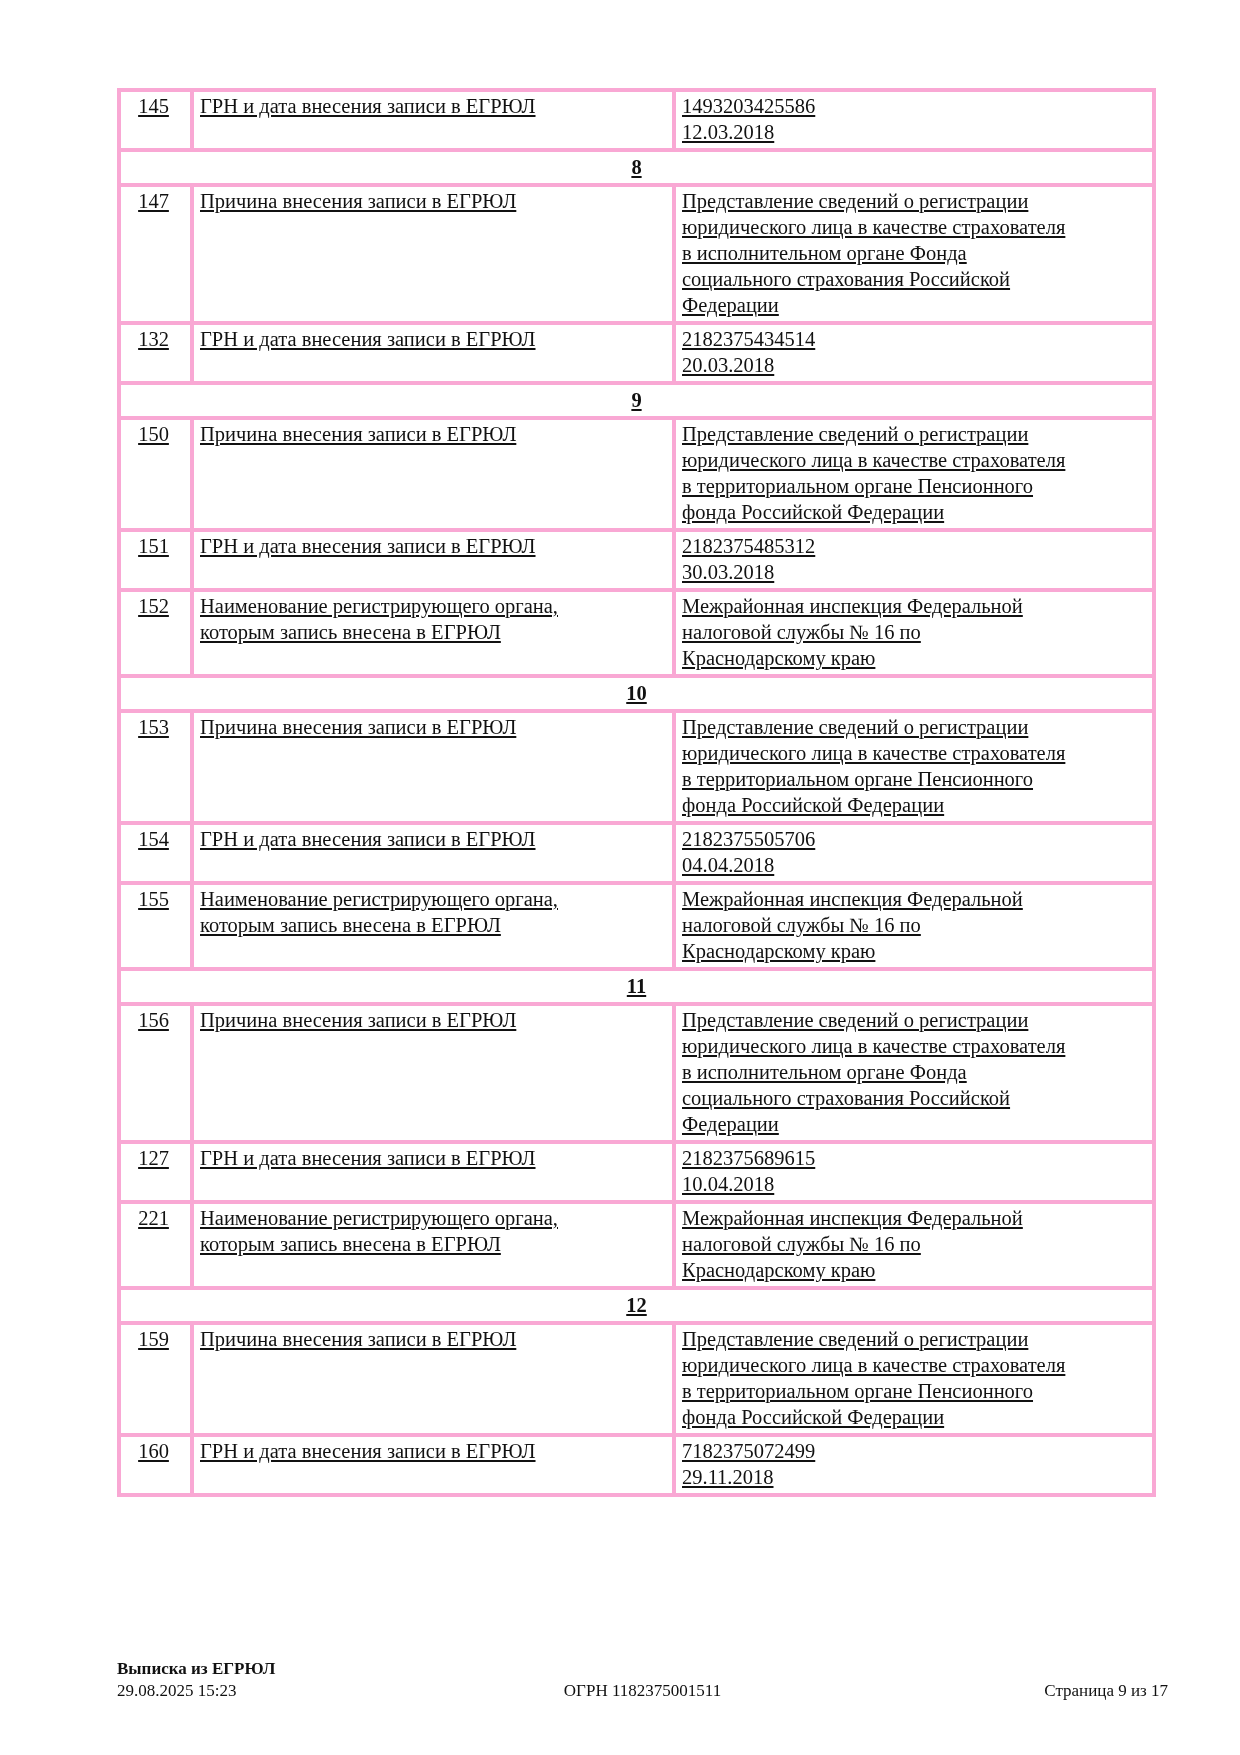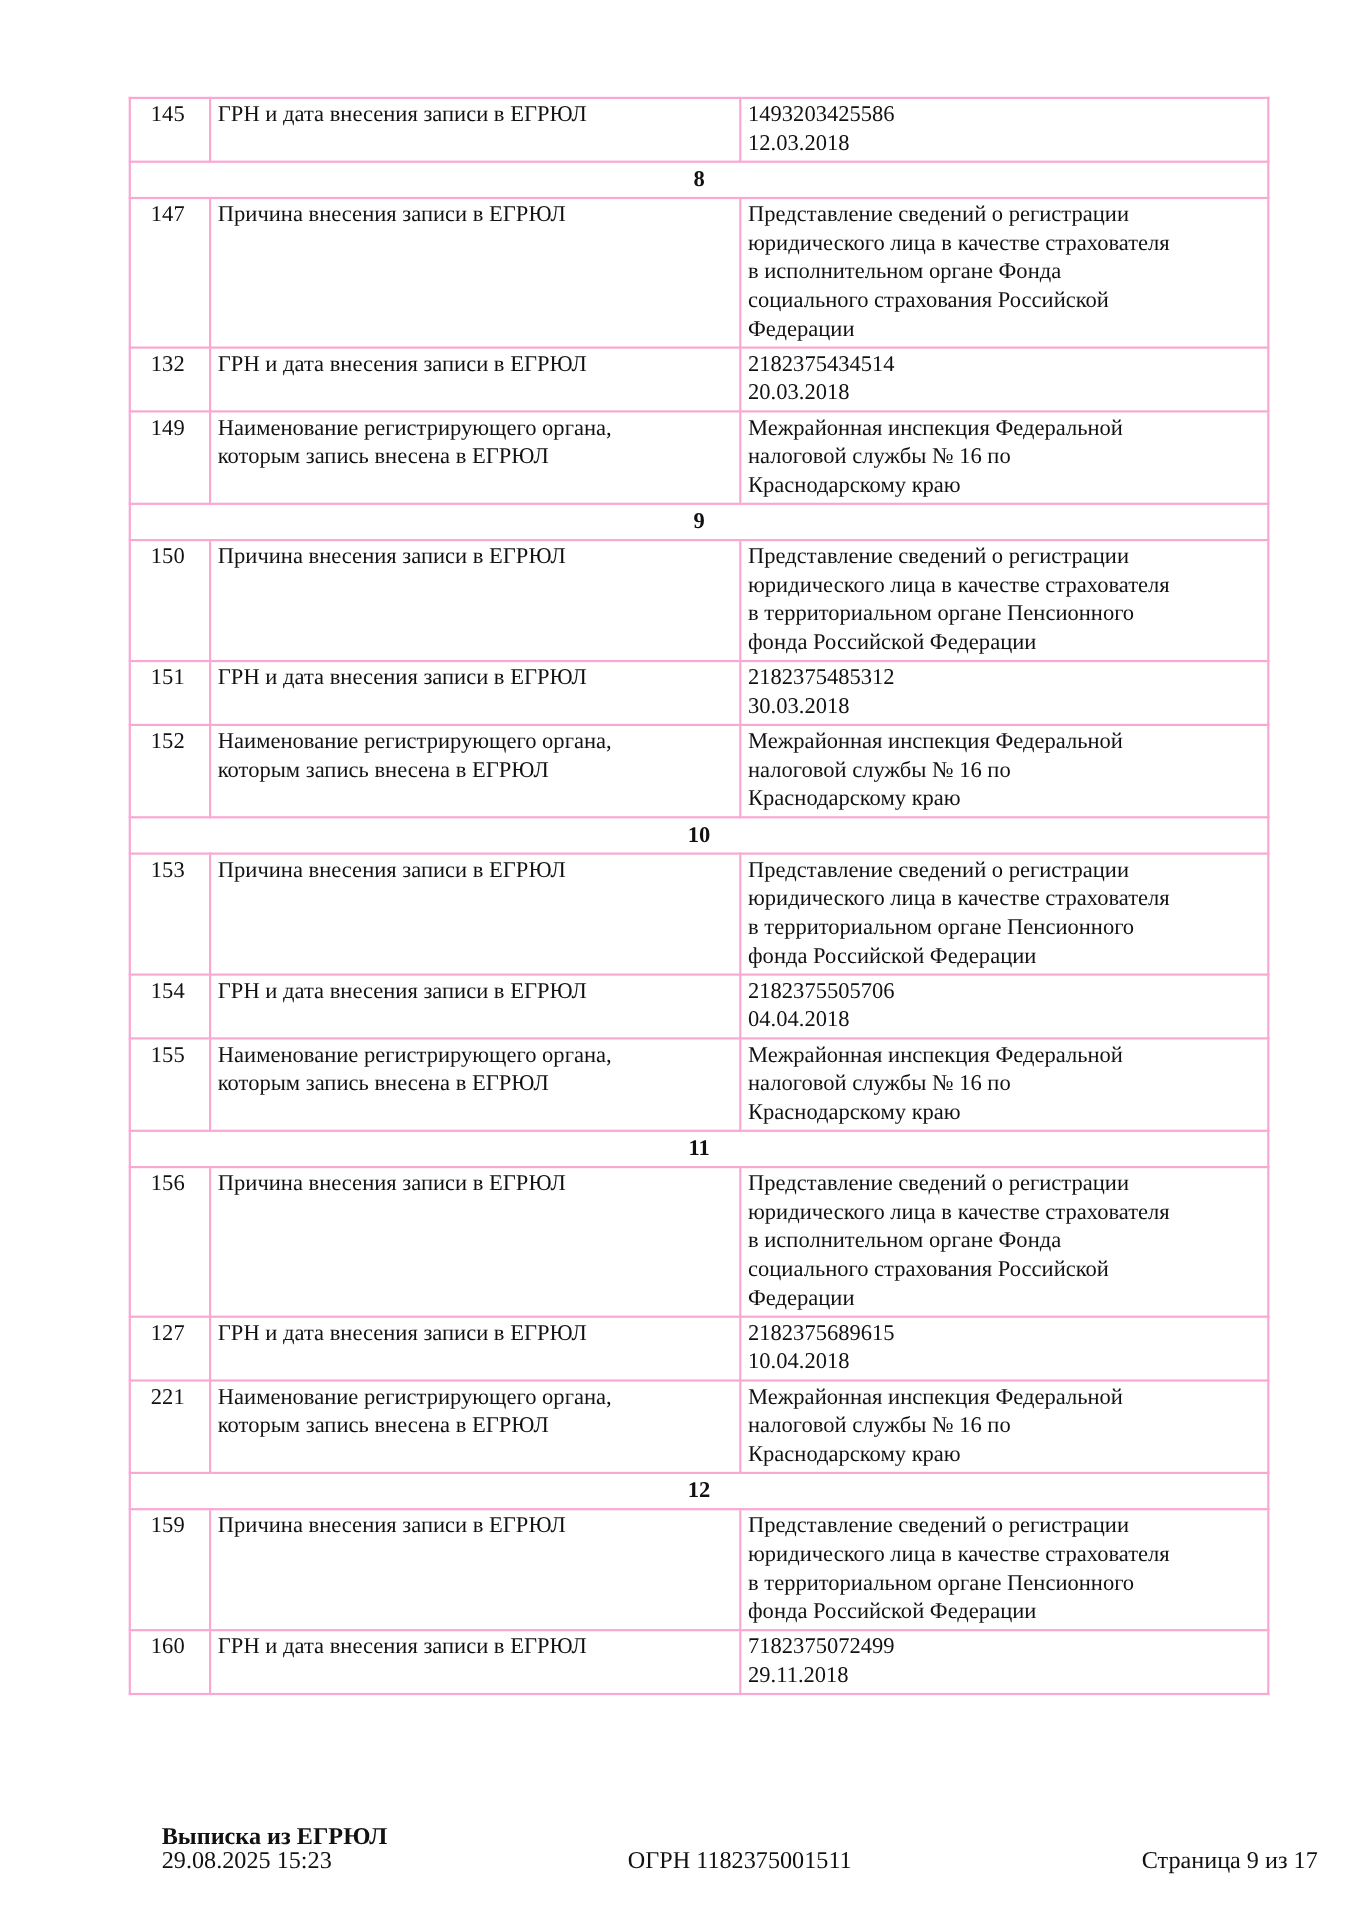--- a/index.html
+++ b/index.html
@@ -23,25 +23,26 @@
   }
   table.records {
     position: absolute;
     left: 117px;
     top: 88px;
     width: 1035px;
     border-collapse: collapse;
     table-layout: fixed;
   }
   table.records td {
-    border: 2px solid #f9a8d4;
+    border: 4px solid #f9a8d4;
     vertical-align: top;
     font-size: 20.5px;
     line-height: 26px;
     padding: 1px 4px 3px 6px;
+    text-decoration: underline;
   }
   table.records td.num {
     text-align: center;
     padding-left: 2px;
     padding-right: 6px;
   }
   table.records td.section {
     text-align: center;
     font-weight: bold;
     padding: 2px 0 3px 0;
@@ -51,23 +52,22 @@
   col.c-value { width: 480px; }
 
   .footer {
     position: absolute;
     left: 117px;
     top: 1658px;
     width: 1051px;
     display: grid;
     grid-template-columns: 1fr auto 1fr;
     align-items: end;
-    font-size: 22px;
+    font-size: 17px;
     line-height: 22px;
-    margin-left: 30px;
   }
   .footer .f-left  { text-align: left; }
   .footer .f-left .f-title { font-weight: bold; }
   .footer .f-center { }
   .footer .f-right  { text-align: right; }
 </style>
 </head>
 <body>
 
 <div class="page">
@@ -106,32 +106,20 @@
           </td>
         </tr>
         <tr>
           <td class="num">132</td>
           <td class="label">
             <div>ГРН и дата внесения записи в ЕГРЮЛ</div>
           </td>
           <td class="value">
             <div>2182375434514</div>
             <div>20.03.2018</div>
-          </td>
-        </tr>
-        <tr>
-          <td class="num">149</td>
-          <td class="label">
-            <div>Наименование регистрирующего органа,</div>
-            <div>которым запись внесена в ЕГРЮЛ</div>
-          </td>
-          <td class="value">
-            <div>Межрайонная инспекция Федеральной</div>
-            <div>налоговой службы № 16 по</div>
-            <div>Краснодарскому краю</div>
           </td>
         </tr>
         <tr>
           <td colspan="3" class="section">9</td>
         </tr>
         <tr>
           <td class="num">150</td>
           <td class="label">
             <div>Причина внесения записи в ЕГРЮЛ</div>
           </td>

